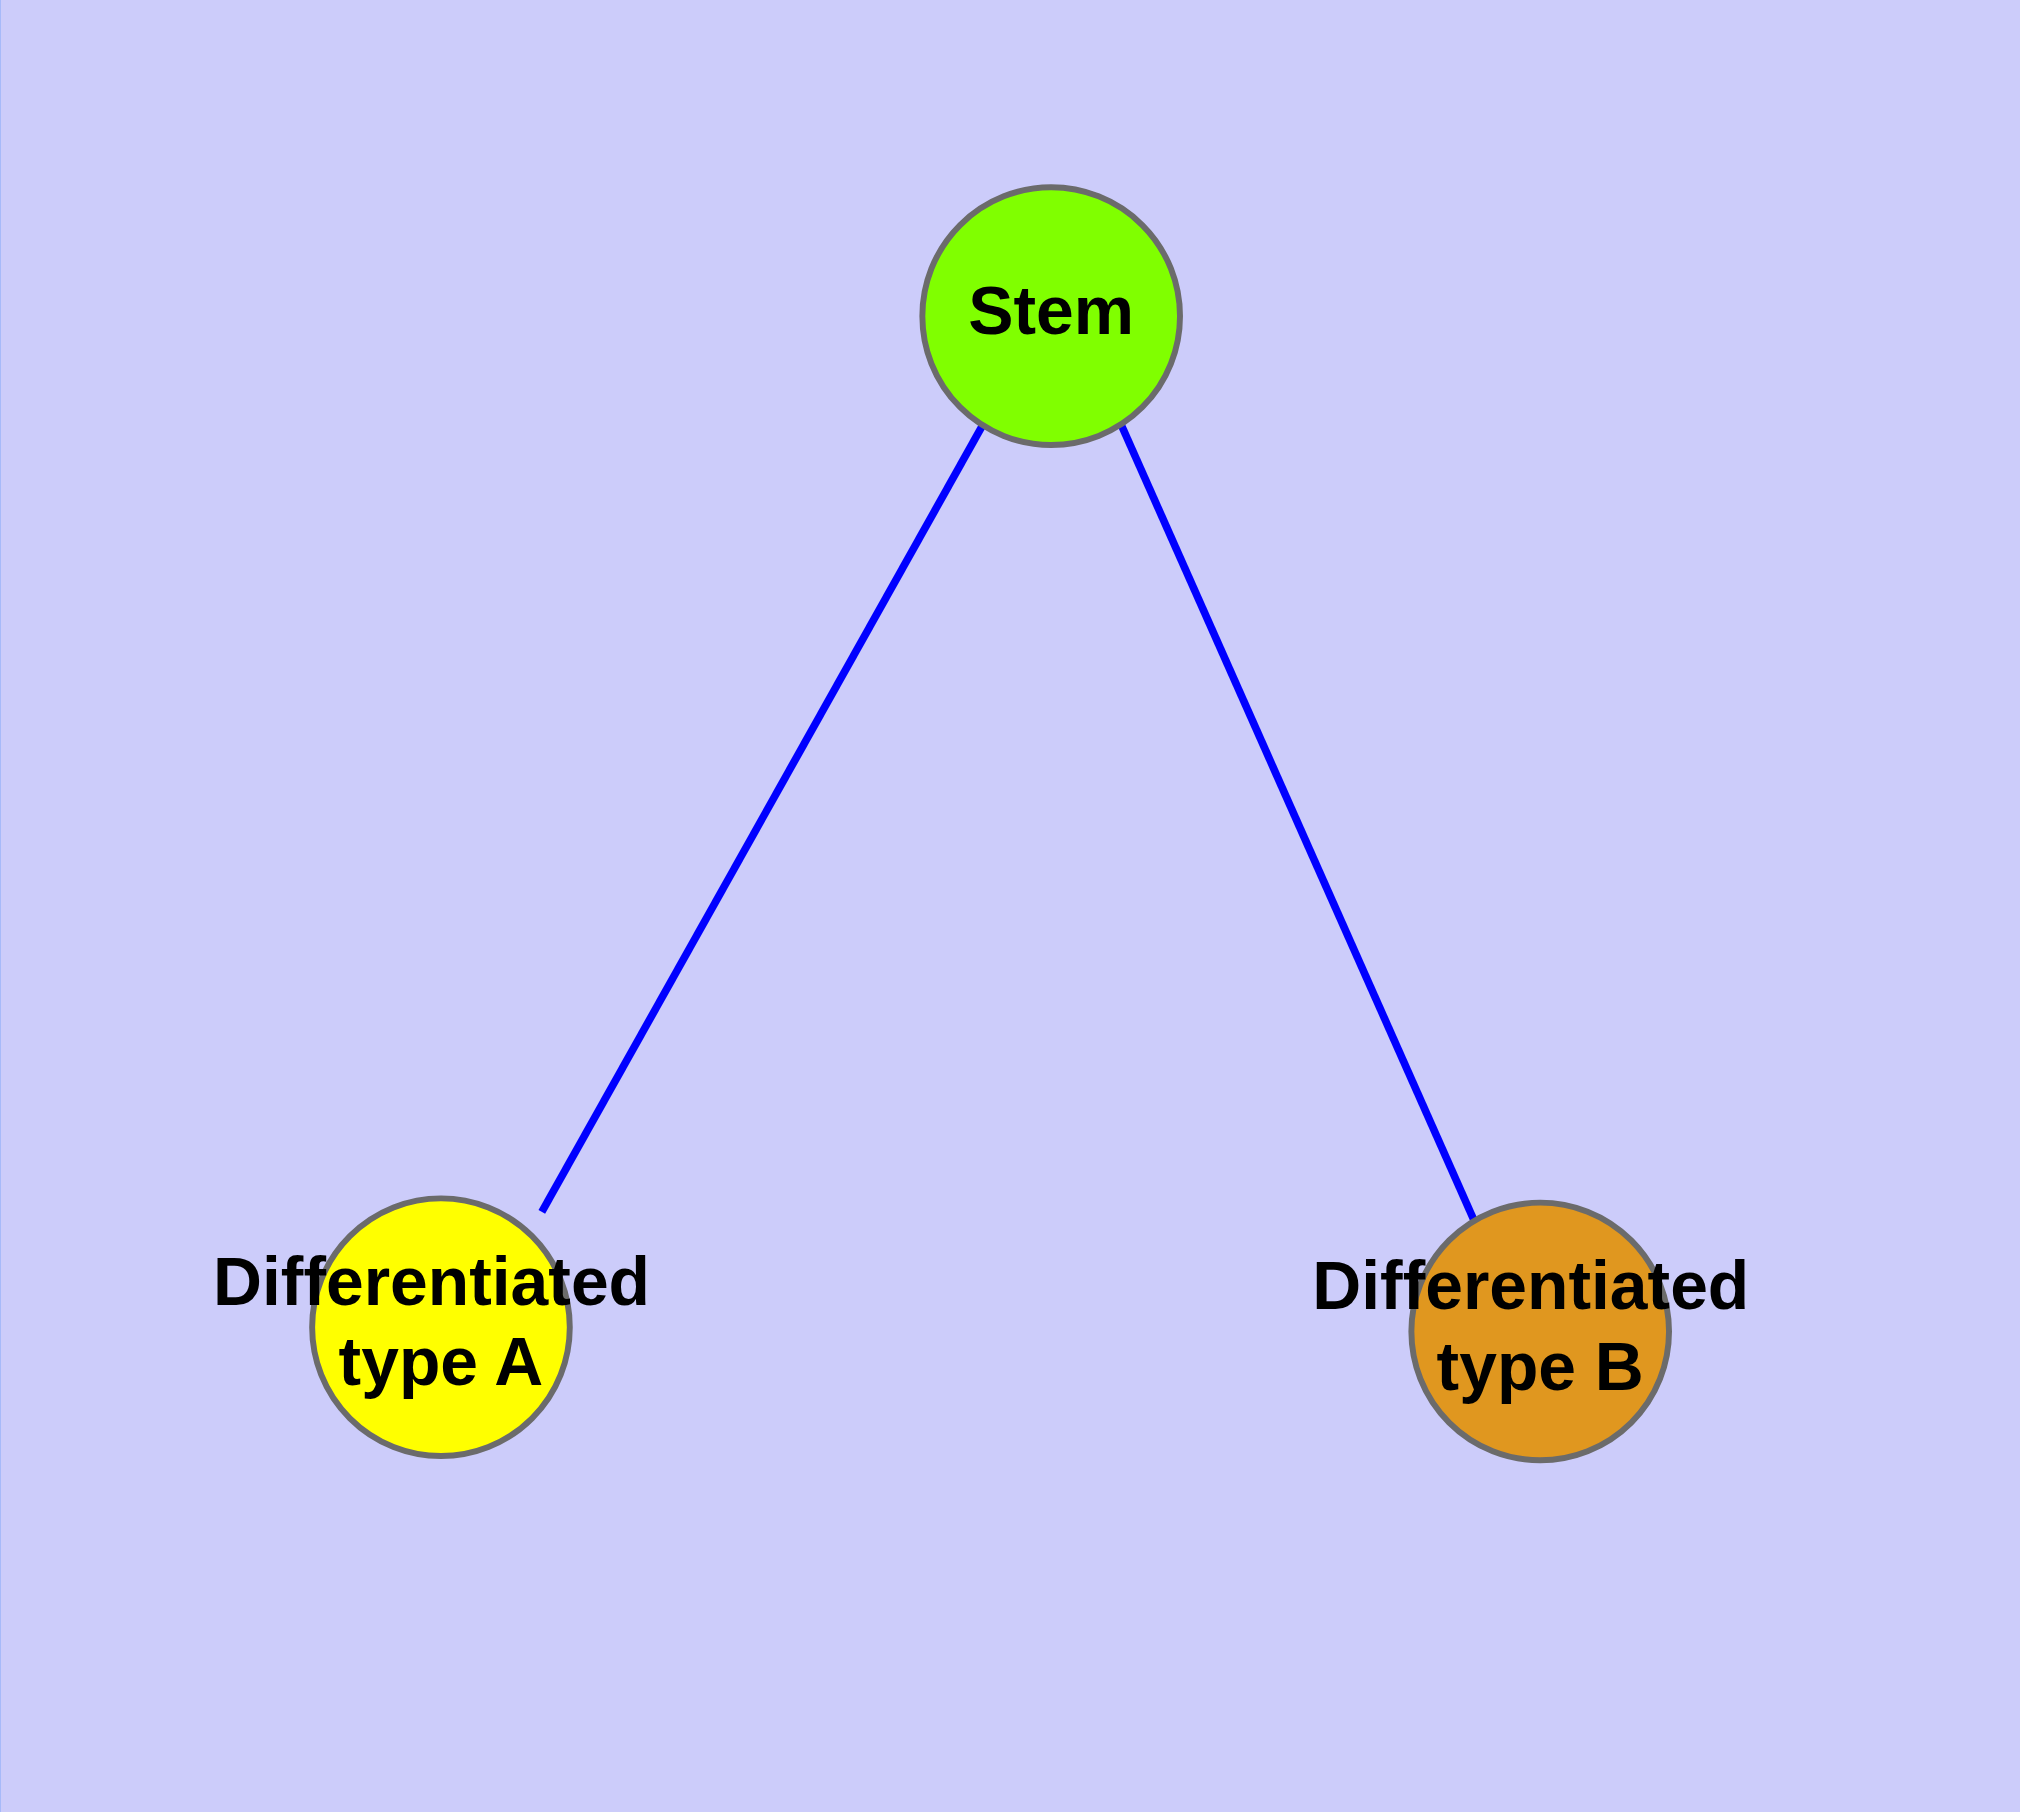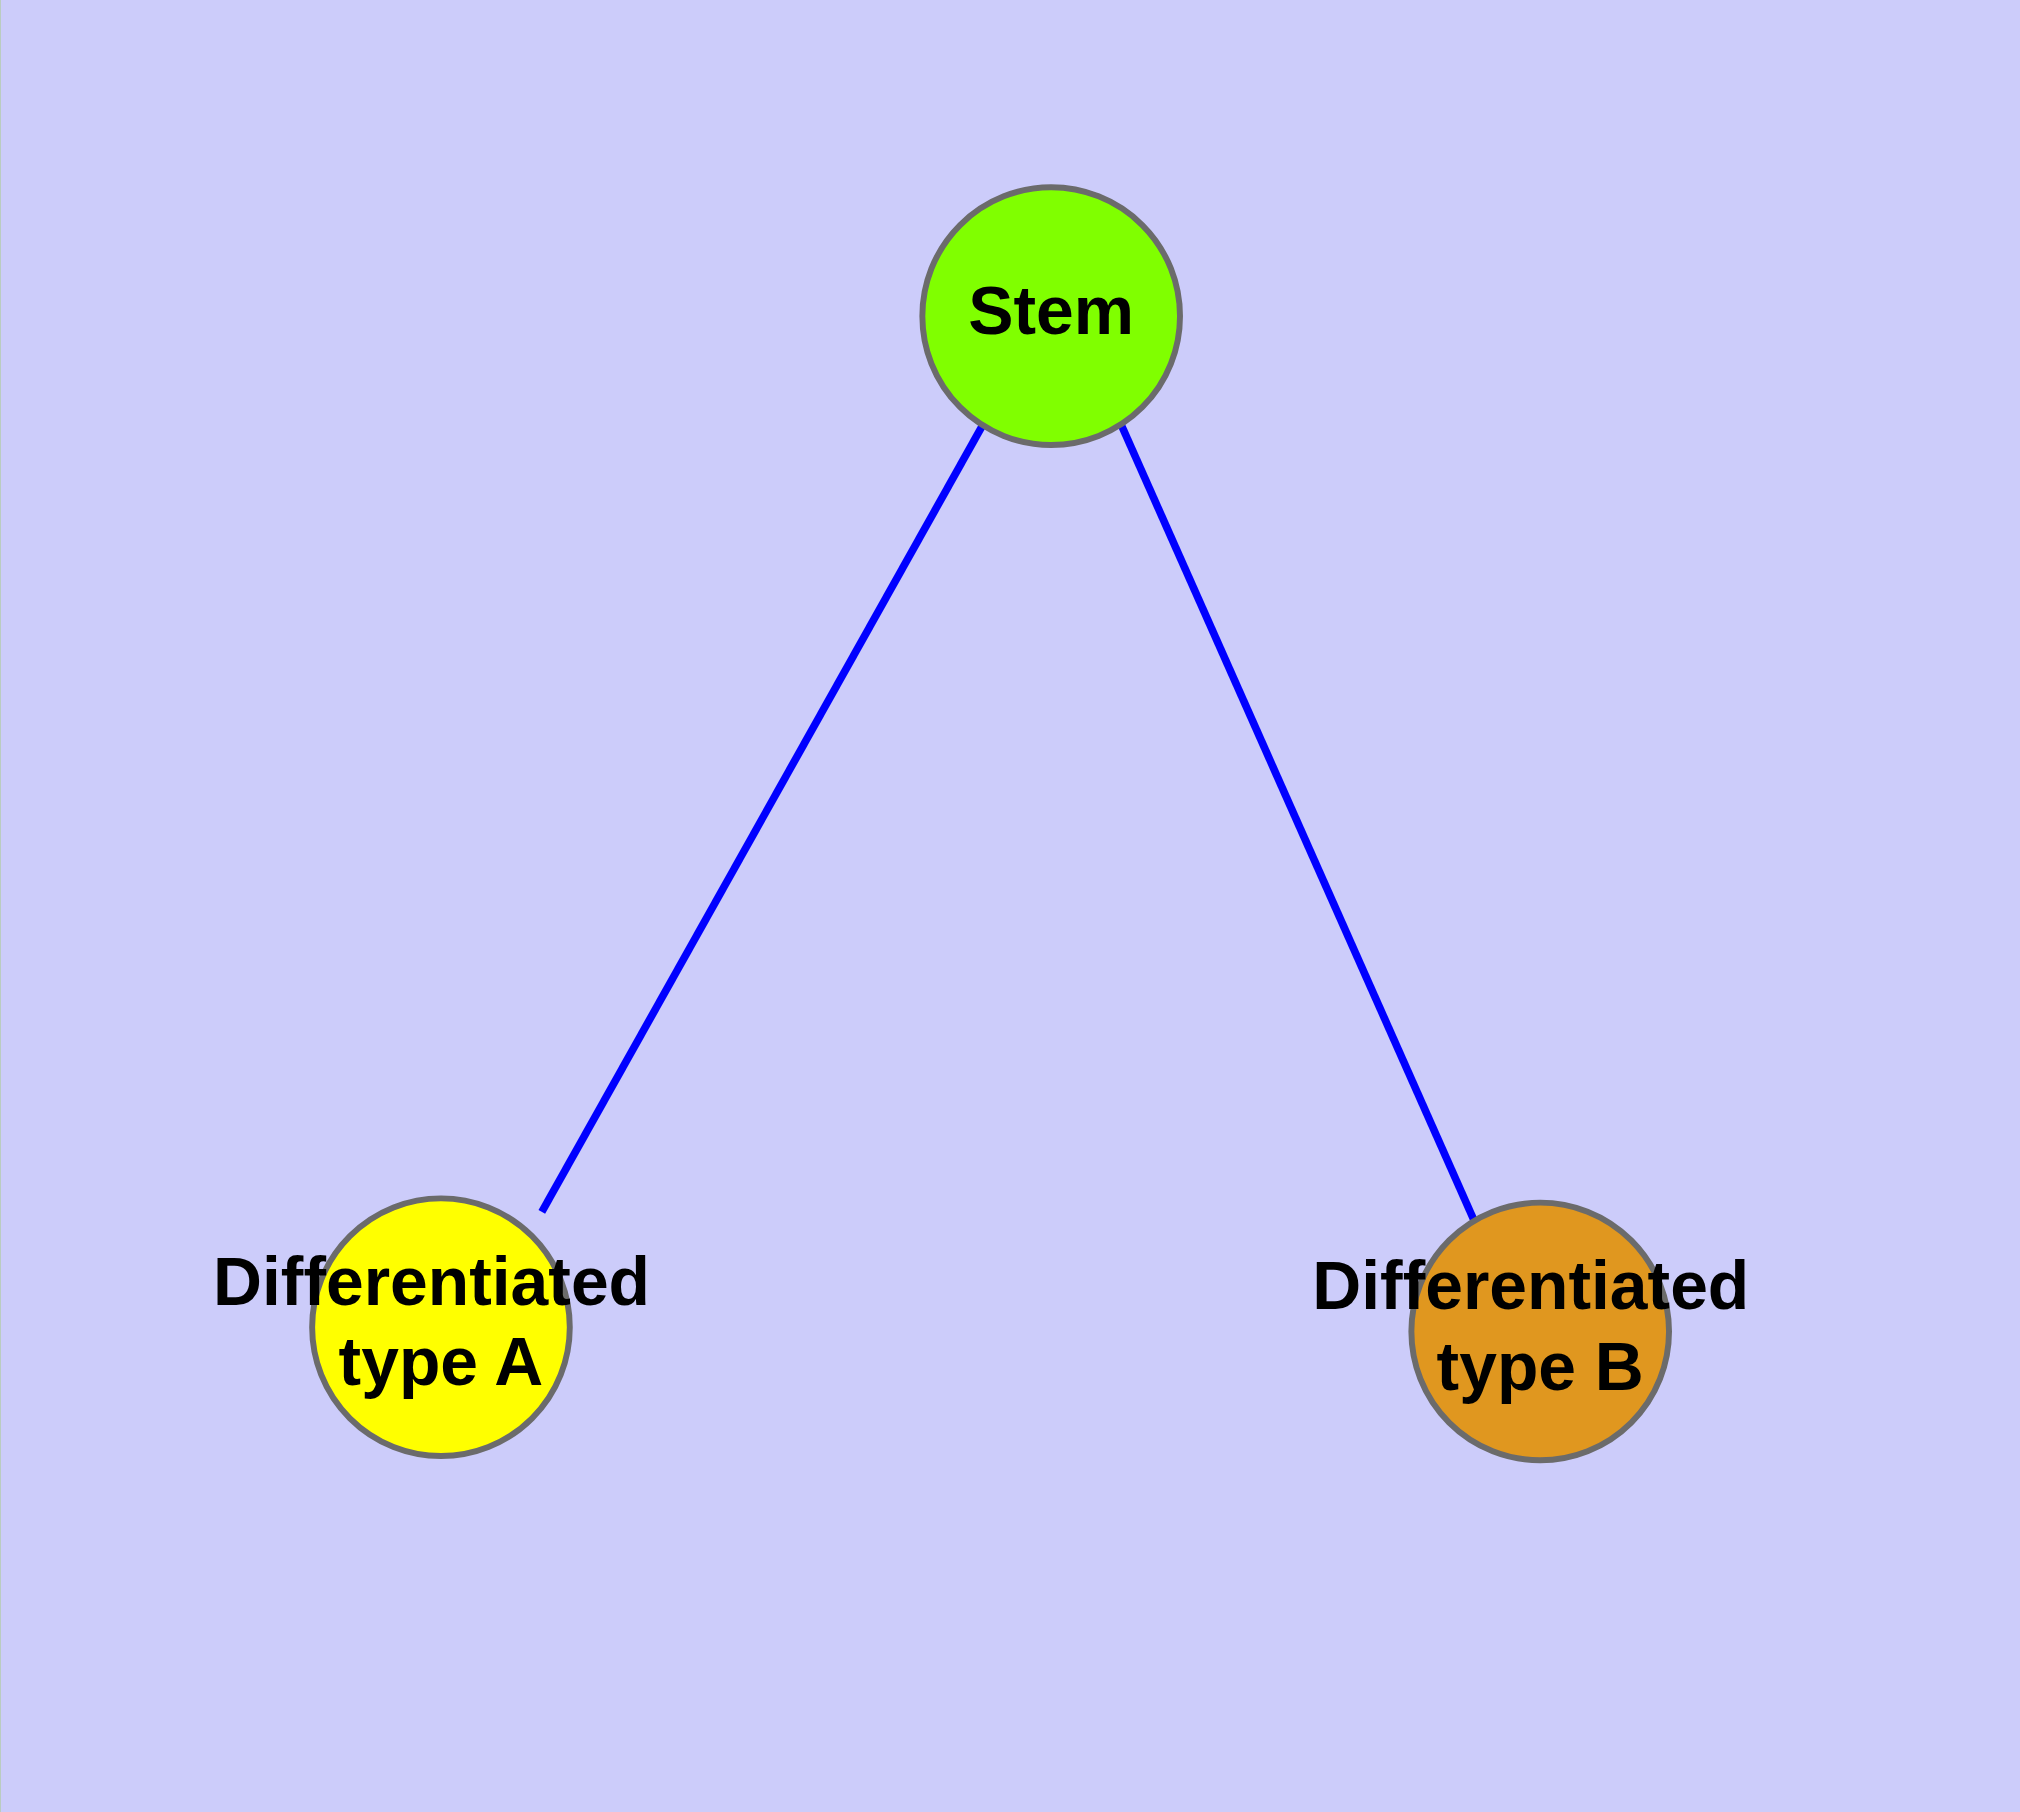--- a/index.html
+++ b/index.html
@@ -26,21 +26,21 @@
     font-family: "Liberation Sans", sans-serif;
     font-weight: bold;
     fill: #000000;
     text-anchor: middle;
     dominant-baseline: middle;
   }
 </style>
 </head>
 <body>
 
-<div id="canvas" style="background: #84cc16;">
+<div id="canvas" style="background: #3b82f6;">
   <svg id="graph-svg" viewBox="0 0 2384 2138" xmlns="http://www.w3.org/2000/svg">
 
     <rect id="bg-rect" x="0" y="0" width="2384" height="2138" fill="#ccccfa"></rect>
 
     <g id="edges-group">
       <line id="edge-0" x1="1159" y1="502" x2="639" y2="1430" stroke="#0000ff" stroke-width="9" stroke-linecap="butt"></line>
       <line id="edge-1" x1="1323" y1="502" x2="1739" y2="1440" stroke="#0000ff" stroke-width="9" stroke-linecap="butt"></line>
     </g>
 
     <g id="nodes-group">

